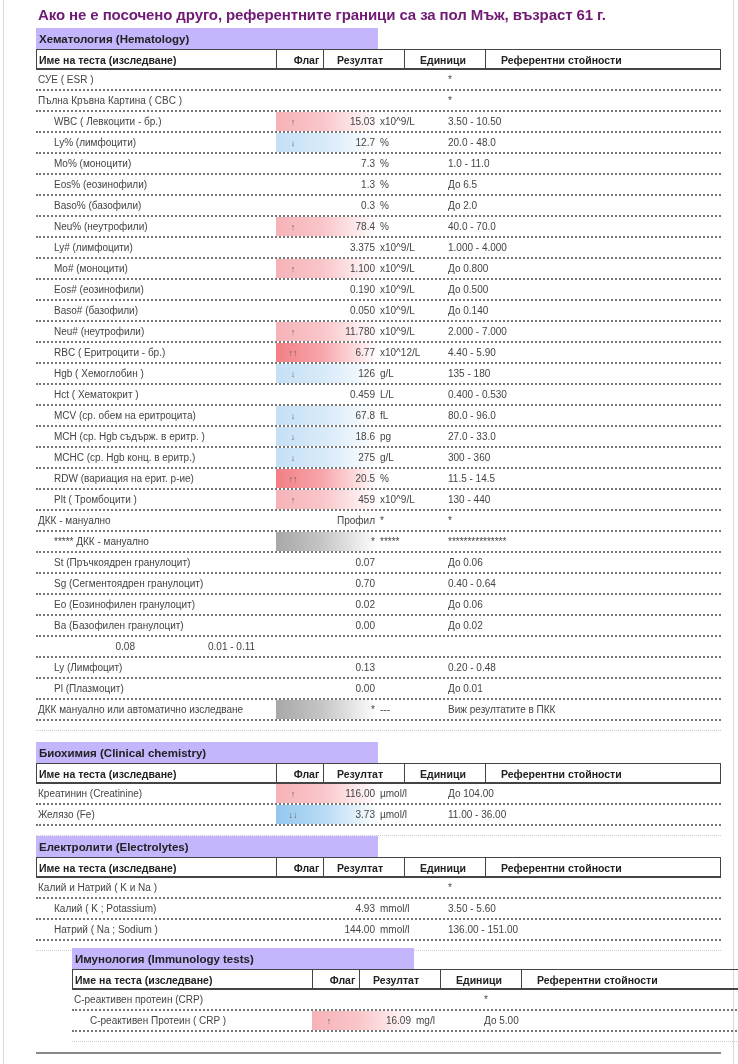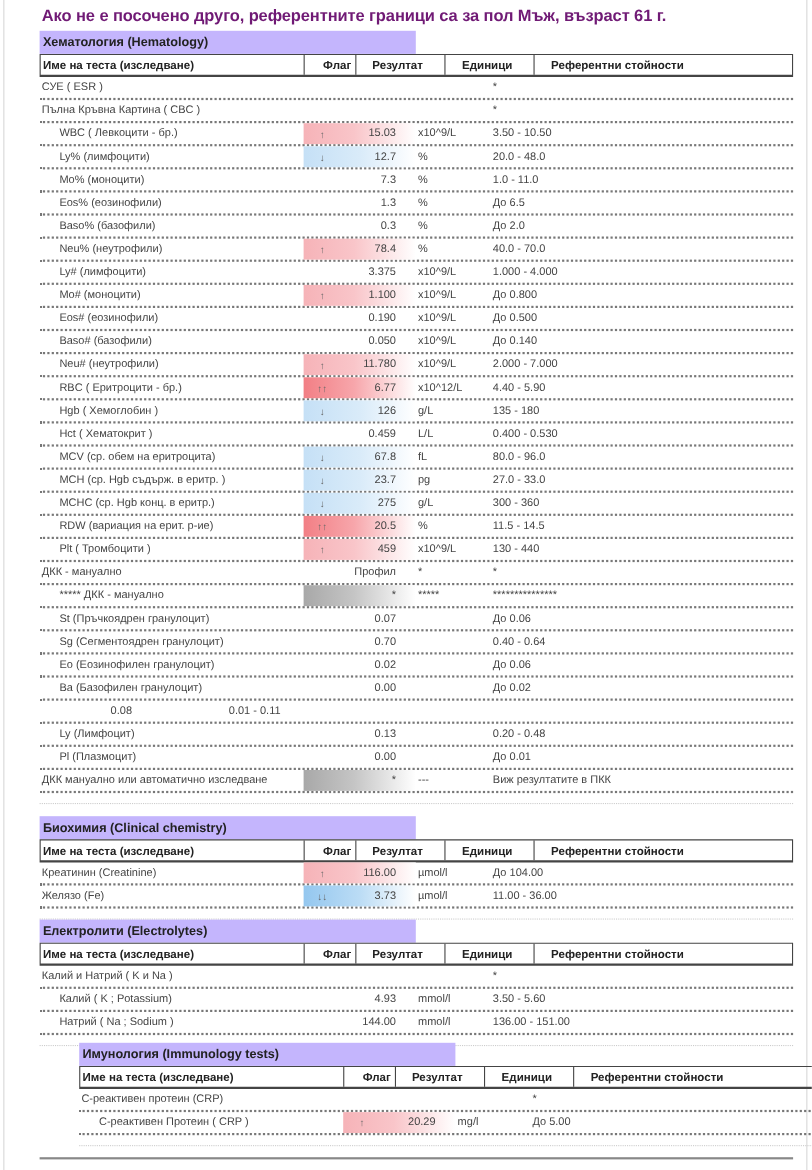--- a/index.html
+++ b/index.html
@@ -6,21 +6,21 @@
   html, body { width: 738px; height: 1064px; background: #ffffff; overflow: hidden; }
   body { font-family: "Liberation Sans", "DejaVu Sans", sans-serif; color: #333; position: relative; }
   .frame { position: absolute; left: 3px; top: 0; width: 731px; height: 1064px; border-left: 1px solid #d8d8d8; border-right: 1px solid #d8d8d8; }
   .note { position: absolute; left: 38px; top: 6px; font-size: 15px; font-weight: bold; color: #701a75; letter-spacing: -0.1px; }
   .section { position: absolute; left: 36px; width: 685px; }
   .sec-title { width: 342px; height: 21px; background: #c4b5fd; font-size: 11.5px; font-weight: bold; color: #222; padding: 5px 0 0 3px; }
   .thead { display: flex; height: 21px; border: 1px solid #444; border-width: 1.5px 1.5px 2px 1.5px; font-size: 10.5px; font-weight: bold; color: #222; gap: 13px; }
   .thead > div { padding-top: 4px; }
   .c-name { width: 240px; padding-left: 2px; }
   .c-flag { width: 34px; text-align: center; }
-  .c-res { width: 68px; text-align: center; padding-right: 18px; }
+  .c-res { width: 68px; text-align: left; padding-right: 3px; }
   .c-unit { width: 68px; padding-left: 2px; }
   .c-ref { flex: 1; padding-left: 2px; }
   .thead .c-name, .thead .c-flag, .thead .c-res, .thead .c-unit { border-right: 1px solid #444; }
   .row { display: flex; height: 21px; font-size: 10px; color: #444; border-bottom: 2px dotted #777; align-items: center; }
   .row > div { height: 100%; display: flex; align-items: center; }
   .row .c-res { justify-content: flex-end; }
   .row .c-flag { justify-content: center; font-size: 9px; color: #666; }
   .row .c-name.sub { padding-left: 18px; }
   .flagcell { position: relative; }
   .grad { position: absolute; left: 0; top: 0; height: 100%; width: 102px; }
@@ -245,21 +245,21 @@
         <div class="c-unit">fL</div>
         <div class="c-ref">80.0 - 96.0</div>
       </div>
       <div class="row">
         <div class="c-name sub">MCH (ср. Hgb съдърж. в еритр. )</div>
         <div class="c-flag flagcell">
           <div class="grad g-down"></div>
           <span class="fc">↓</span>
         </div>
         <div class="c-res">
-          <span class="fc">23.7</span>
+          <span class="fc">18.6</span>
         </div>
         <div class="c-unit">pg</div>
         <div class="c-ref">27.0 - 33.0</div>
       </div>
       <div class="row">
         <div class="c-name sub">MCHC (ср. Hgb конц. в еритр.)</div>
         <div class="c-flag flagcell">
           <div class="grad g-down"></div>
           <span class="fc">↓</span>
         </div>
@@ -505,21 +505,21 @@
         <div class="c-unit"></div>
         <div class="c-ref">*</div>
       </div>
       <div class="row">
         <div class="c-name sub">С-реактивен Протеин ( CRP )</div>
         <div class="c-flag flagcell">
           <div class="grad g-up"></div>
           <span class="fc">↑</span>
         </div>
         <div class="c-res">
-          <span class="fc">20.29</span>
+          <span class="fc">16.09</span>
         </div>
         <div class="c-unit">mg/l</div>
         <div class="c-ref">До 5.00</div>
       </div>
       <div class="spacer-row"></div>
     </div>
   </div>
 
 <div class="footer-line"></div>
 

